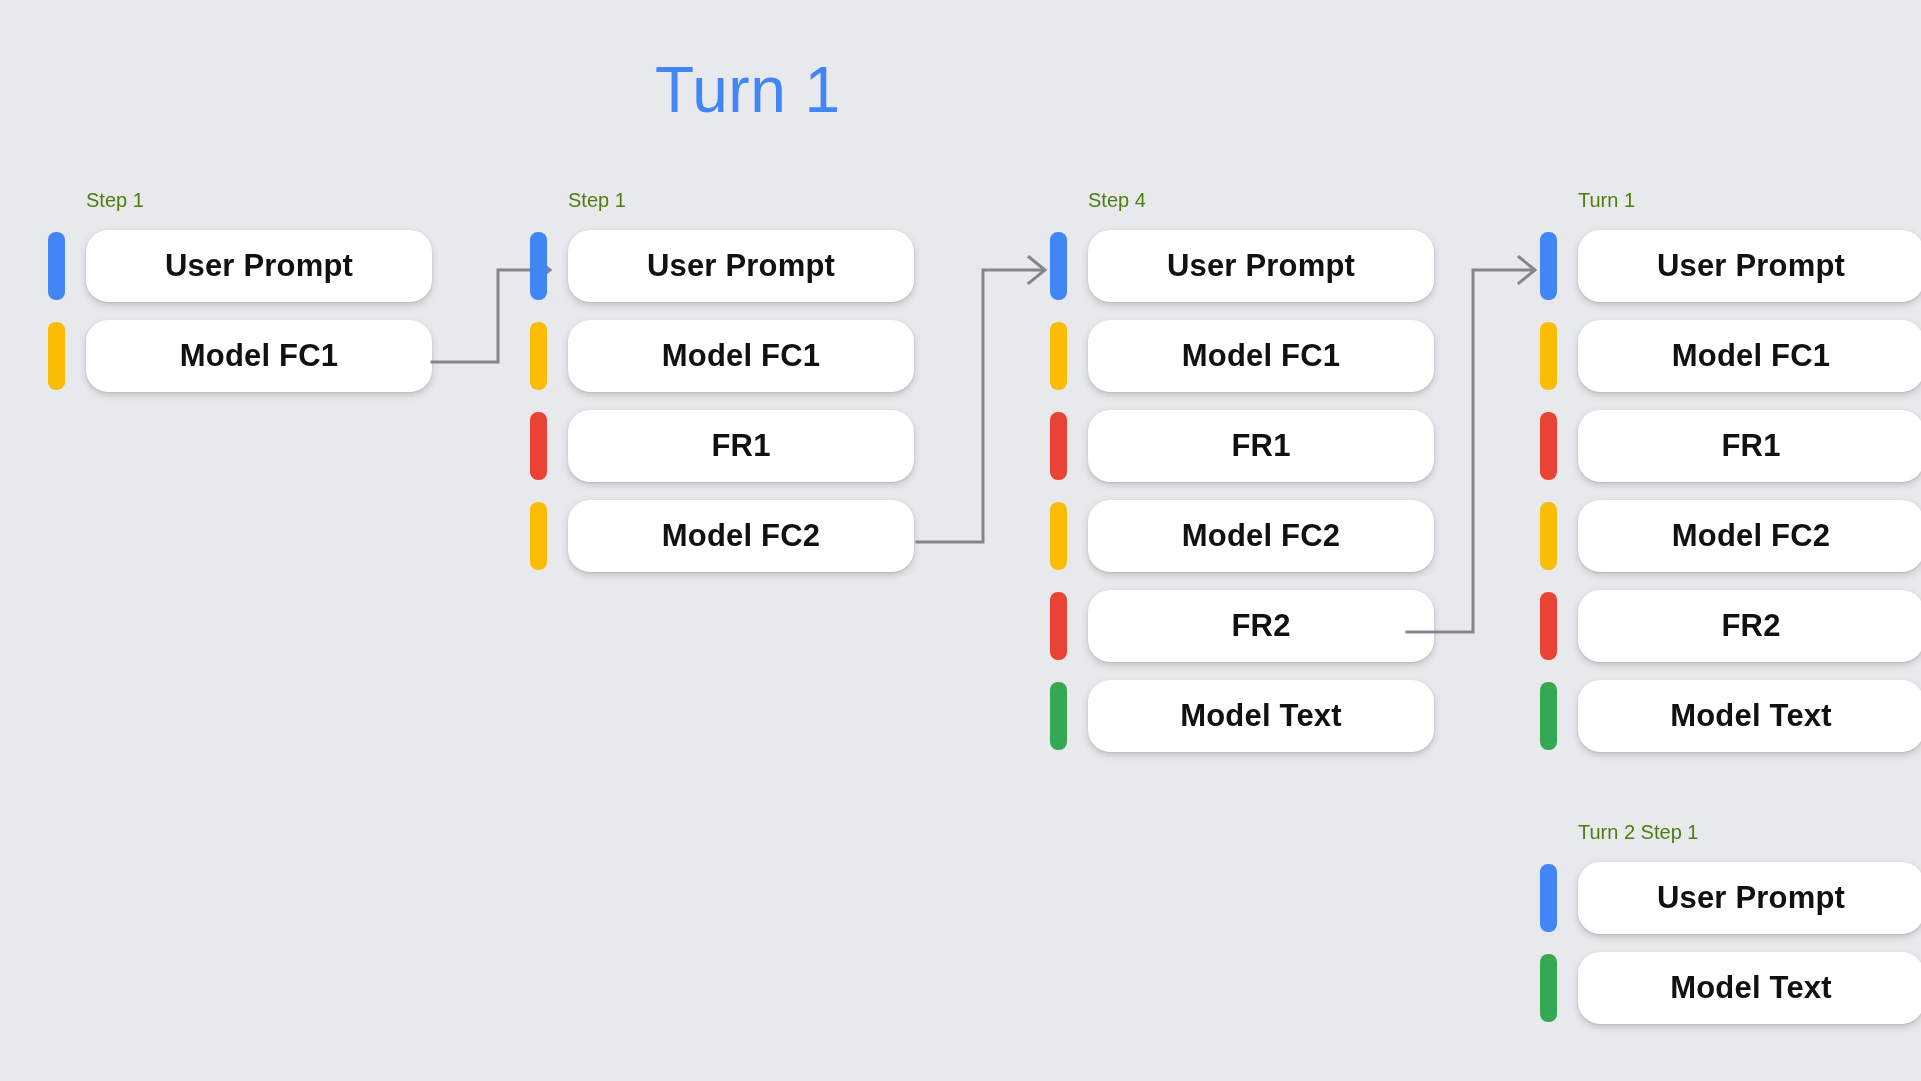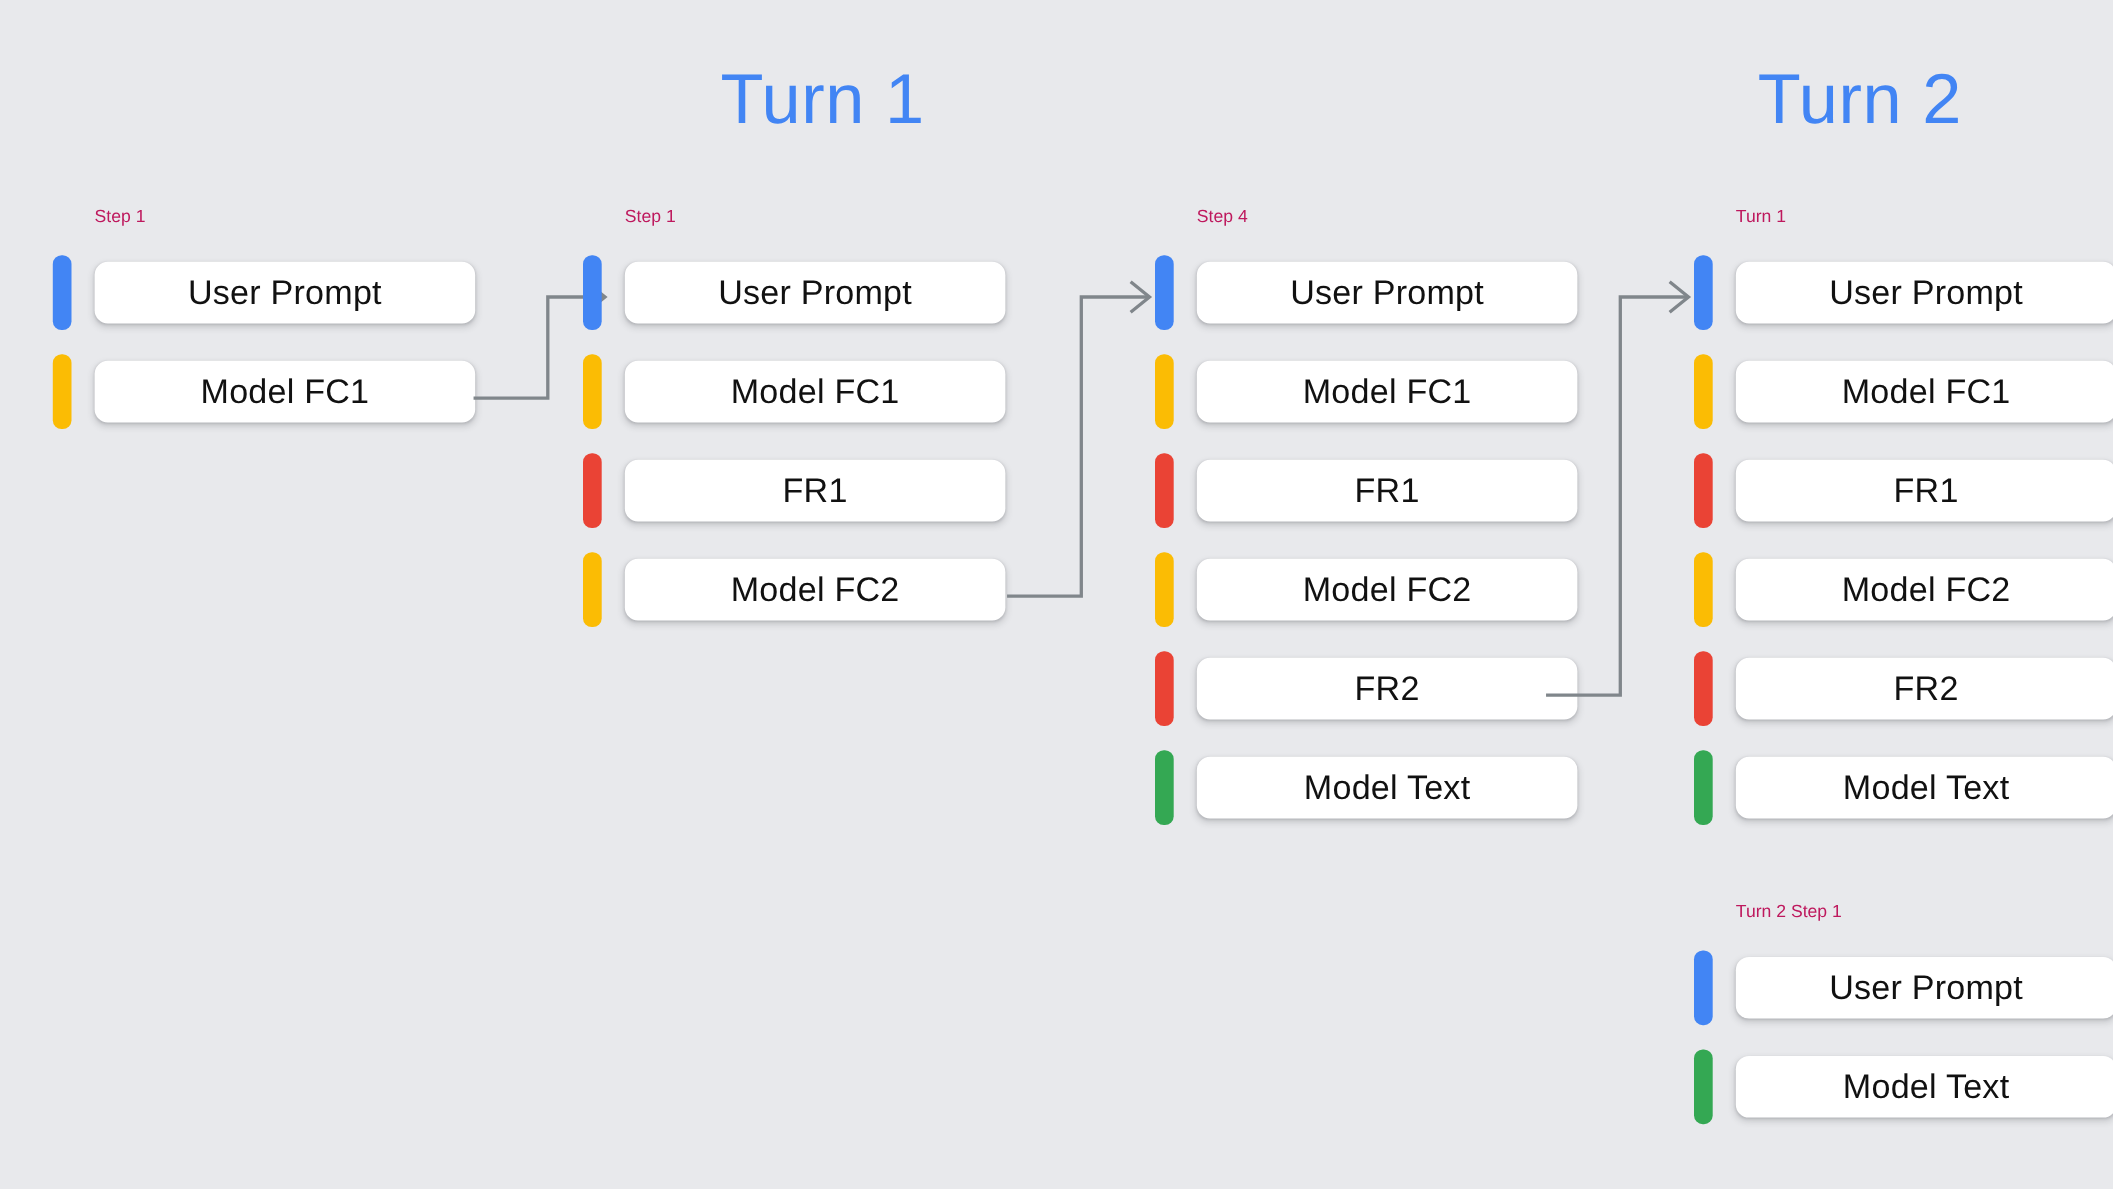--- a/index.html
+++ b/index.html
@@ -34,22 +34,22 @@
   }
   #turn1-title { left: 655px; top: 58px; }
   #turn2-title { left: 1598px; top: 58px; }
 
   
   .column {
     position: absolute;
   }
   .col-label {
     position: absolute;
-    font-size: 16px;
-    color: #be185d;
+    font-size: 20px;
+    color: #4d7c0f;
     line-height: 1;
     white-space: nowrap;
     left: 38px;
     top: -40px;
   }
 
   
   .row {
     position: absolute;
     left: 0;
@@ -63,33 +63,34 @@
     border-radius: 8px;
     flex: 0 0 auto;
   }
   .bar.blue   { background: #4285f4; }
   .bar.yellow { background: #fbbc04; }
   .bar.red    { background: #ea4335; }
   .bar.green  { background: #34a853; }
 
   .card {
     margin-left: 21px;
-    height: 56px;
+    height: 72px;
     background: #ffffff;
-    border-radius: 12px;
+    border-radius: 22px;
     box-shadow: 0 3px 7px rgba(60,64,67,0.22), 0 1px 2px rgba(60,64,67,0.13);
     display: flex;
     align-items: center;
     justify-content: center;
     font-size: 31px;
     color: #111111;
     letter-spacing: 0.2px;
     white-space: nowrap;
     box-sizing: border-box;
     padding: 0 14px;
+    font-weight: bold;
   }
 
   
   .col-w1 .card { width: 346px; }
   .col-w2 .card { width: 346px; }
   .col-w3 .card { width: 346px; }
   .col-w4 .card { width: 346px; }
 
   
   .connector {
@@ -111,21 +112,20 @@
     stroke-linecap: square;
     stroke-linejoin: miter;
   }
 </style>
 </head>
 <body>
 
 <div id="canvas">
 
   <div class="turn-title" id="turn1-title">Turn 1</div>
-  <div class="turn-title" id="turn2-title">Turn 2</div>
 
   <div class="column col-w1" id="col-step1" style="left:48px; top:230px;">
     <div class="col-label">Step 1</div>
 
     <div class="row" style="top:0px;">
       <div class="bar blue"></div>
       <div class="card">User Prompt</div>
     </div>
     <div class="row" style="top:90px;">
       <div class="bar yellow"></div>

